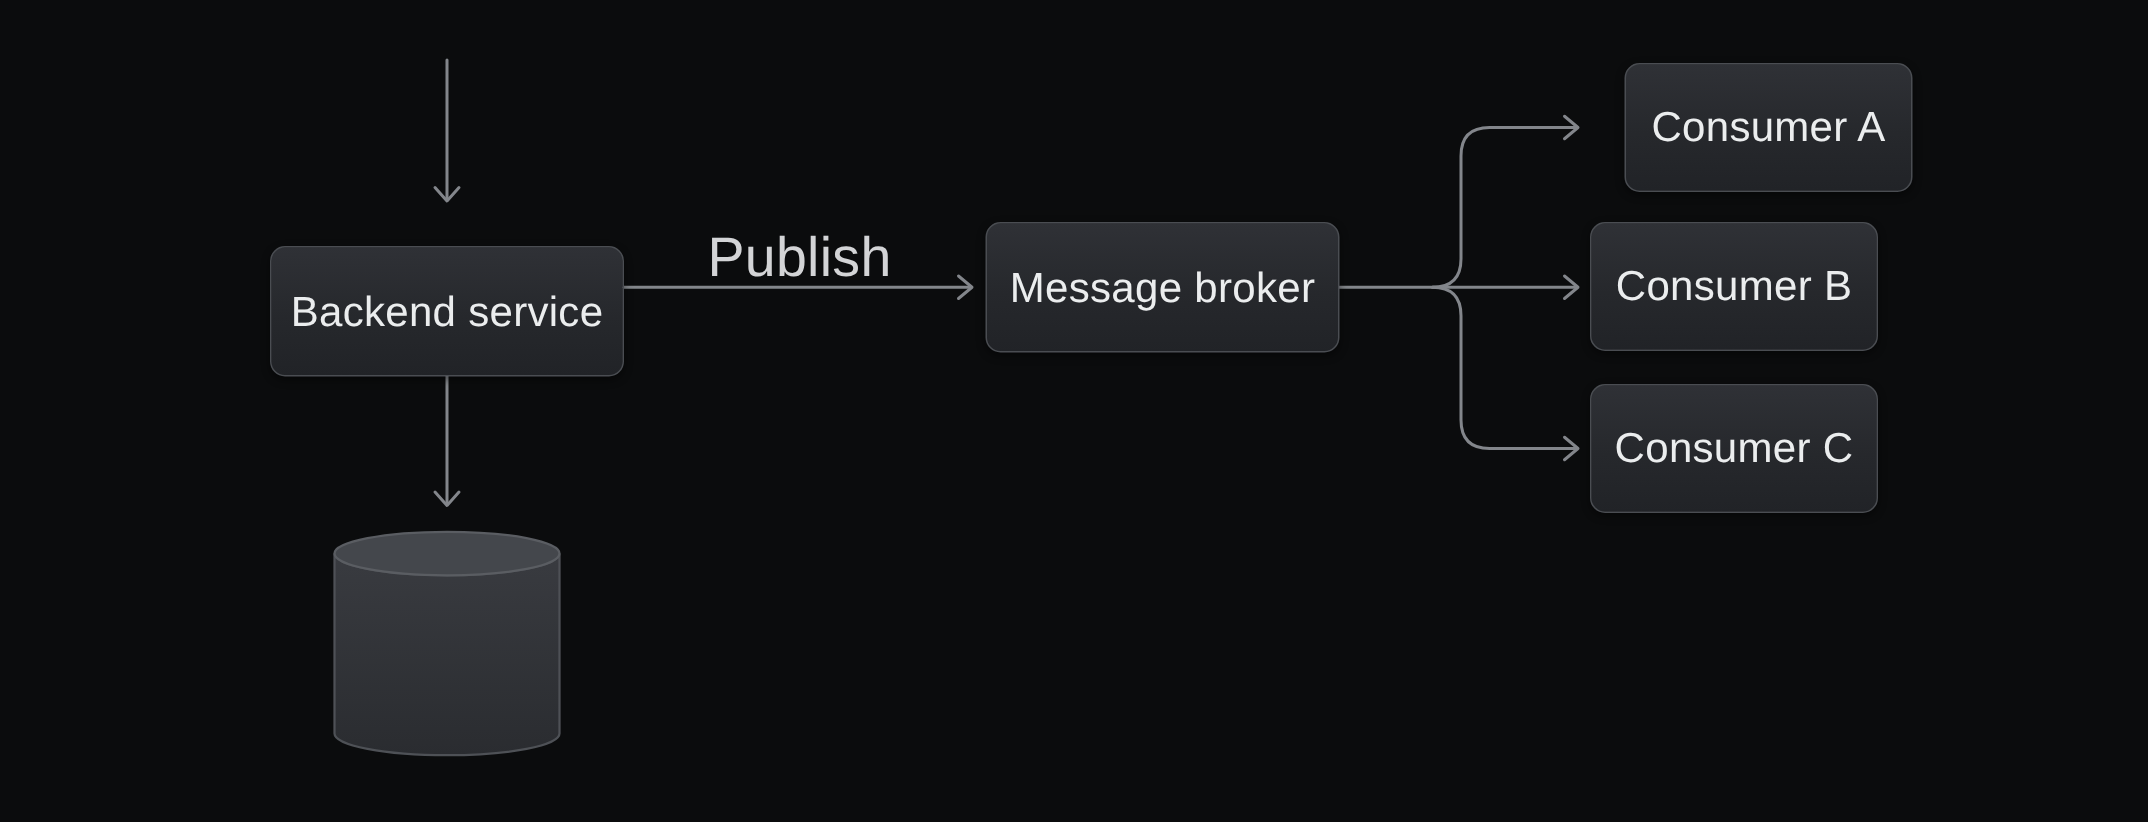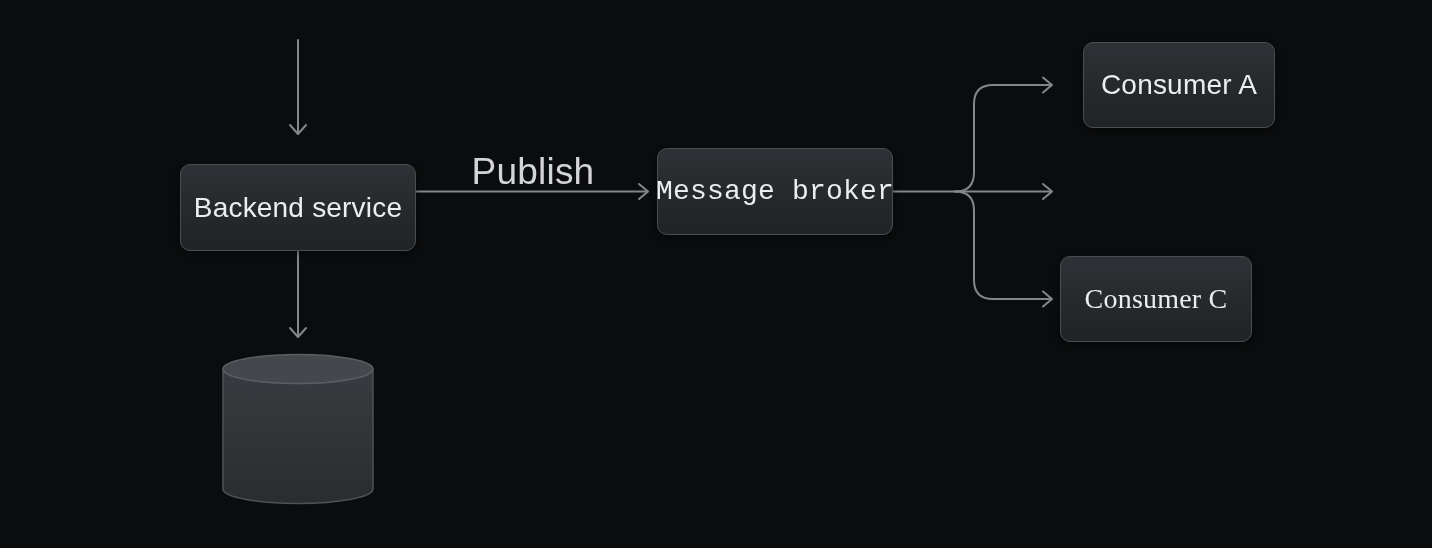--- a/index.html
+++ b/index.html
@@ -31,24 +31,24 @@
     background: linear-gradient(180deg, #2f3136 0%, #26282c 55%, #212327 100%);
     border: 1px solid #4a4d52;
     border-radius: 10px;
     color: #ebedee;
     font-size: 28px;
     letter-spacing: 0.2px;
     white-space: nowrap;
     box-shadow: 0 2px 6px rgba(0,0,0,0.45);
   }
   .node-backend   { left: 180px;  top: 148px; width: 236px; height: 87px; margin-top: 16px; }
-  .node-broker    { left: 657px;  top: 148px; width: 236px; height: 87px; font-family: Liberation Mono, monospace; }
+  .node-broker    { left: 657px;  top: 148px; width: 236px; height: 87px; }
   .node-consumer-a{ left: 1060px; top: 42px;  width: 192px; height: 86px; margin-left: 23px; }
   .node-consumer-b{ left: 1060px; top: 148px; width: 192px; height: 86px; }
-  .node-consumer-c{ left: 1060px; top: 256px; width: 192px; height: 86px; font-family: Liberation Serif, serif; }
+  .node-consumer-c{ left: 1060px; top: 256px; width: 192px; height: 86px; }
   .edge-label {
     position: absolute;
     color: #d3d4d6;
     font-size: 37px;
     line-height: 30px;
     letter-spacing: 0.2px;
     white-space: nowrap;
   }
   .label-publish {
     left: 416px;
@@ -120,20 +120,23 @@
   </div>
 
   <div class="node node-broker">
     <span>Message broker</span>
   </div>
 
   <div class="node node-consumer-a">
     <span>Consumer A</span>
   </div>
 
+  <div class="node node-consumer-b">
+    <span>Consumer B</span>
+  </div>
 
   <div class="node node-consumer-c">
     <span>Consumer C</span>
   </div>
 
   <div class="edge-label label-publish">Publish</div>
 
 
 </div>
 

